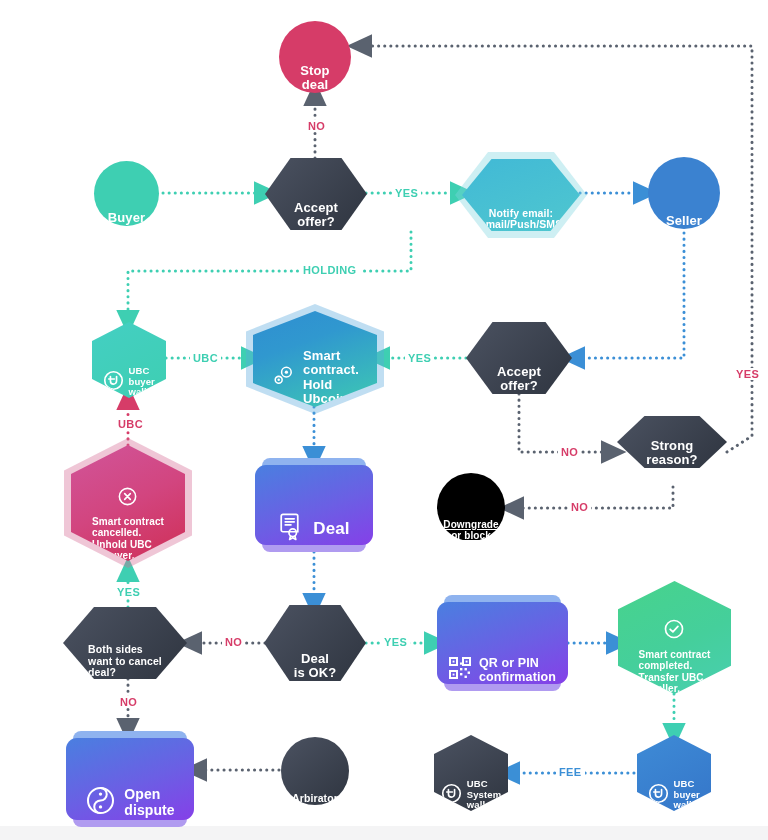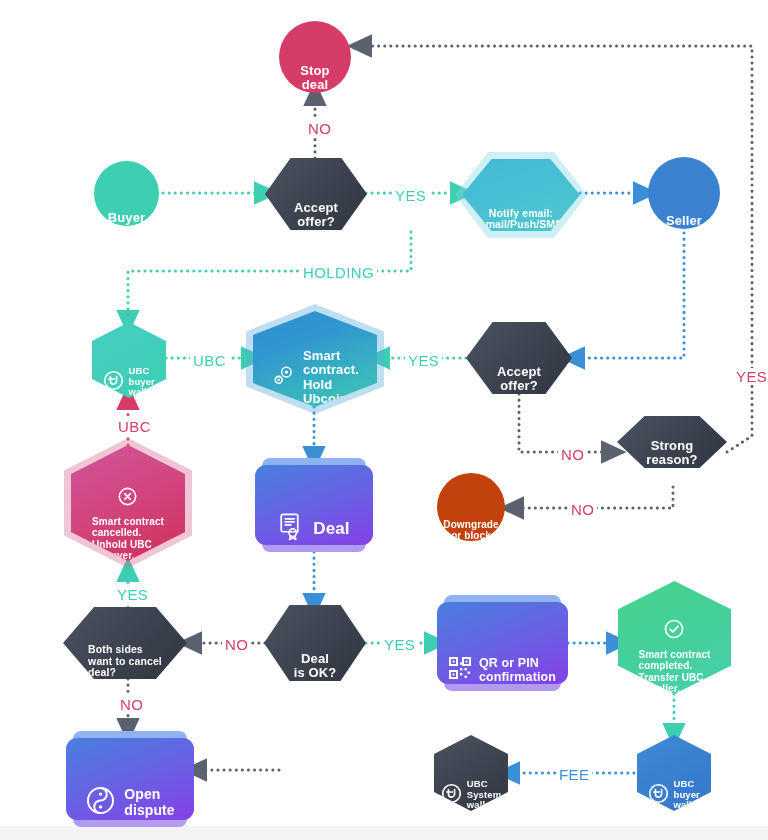--- a/index.html
+++ b/index.html
@@ -31,21 +31,21 @@
   .card{border-radius:11px;}
   .card .deckTop{position:absolute;left:7px;right:7px;top:-7px;height:16px;
                  border-radius:9px;z-index:1;}
   .card .deckBot{position:absolute;left:7px;right:7px;bottom:-7px;height:16px;
                  border-radius:9px;z-index:1;}
   .card .face{position:absolute;inset:0;border-radius:11px;z-index:2;}
 
   .shadowWrap{position:absolute;}
   .hexOuter{position:absolute;inset:-7px;opacity:.38;}
 
-  .edgelabel{position:absolute;font-size:15px;font-weight:normal;letter-spacing:.4px;
+  .edgelabel{position:absolute;font-size:11px;font-weight:bold;letter-spacing:.4px;
              background:#ffffff;padding:0 3px;white-space:nowrap;z-index:5;}
 
   .icon{position:relative;z-index:3;flex:none;}
   .row{display:flex;align-items:center;gap:10px;}
   .col{display:flex;flex-direction:column;align-items:center;gap:3px;}
 </style>
 </head>
 <body>
 
 <div id="canvas">
@@ -229,21 +229,21 @@
                    a1.6 1.6 0 0 1 1.6 -1.6 z" fill="none" stroke="#fff" stroke-width="1.6"></path>
           <path d="M6.6 6.4 H15 M6.6 9.2 H15 M6.6 12 H12" stroke="#fff" stroke-width="1.5" stroke-linecap="round"></path>
           <circle cx="13.6" cy="19.3" r="3.5" fill="none" stroke="#fff" stroke-width="1.6"></circle>
           <path d="M11.6 22 L10.7 25.6 L13.6 24 L16.5 25.6 L15.6 22" fill="none" stroke="#fff" stroke-width="1.5" stroke-linejoin="round"></path>
         </svg>
       </span>
       <span class="lbl" style="font-size:17px;">Deal</span>
     </div>
   </div>
 
-  <div class="node circle" style="left:437px;top:473px;width:68px;height:68px;background:#c2410c;">
+  <div class="node circle" style="left:437px;top:473px;width:68px;height:68px;background:#000000;text-decoration:underline;">
     <span class="lbl" style="font-size:10px;">Downgrade
 or block</span>
   </div>
 
   <div class="node hex" style="left:63px;top:607px;width:124px;height:72px;background:linear-gradient(135deg,#4b5261,#2f3540);">
     <span class="lbl" style="font-size:10.5px;text-align:left;">Both sides
 want to cancel
 deal?</span>
   </div>
 
@@ -304,20 +304,23 @@
           <path d="M13 2.5 a5.25 5.25 0 0 1 0 10.5 a5.25 5.25 0 0 0 0 10.5" fill="none" stroke="#fff" stroke-width="1.7"></path>
           <circle cx="13" cy="7.6" r="1.4" fill="#fff"></circle>
           <circle cx="13" cy="18.4" r="1.4" fill="#fff"></circle>
         </svg>
       </span>
       <span class="lbl" style="font-size:14px;text-align:left;">Open
 dispute</span>
     </div>
   </div>
 
+  <div class="node circle" style="left:281px;top:737px;width:68px;height:68px;background:linear-gradient(140deg,#4b5261,#2f3540);">
+    <span class="lbl" style="font-size:10.5px;">Arbirator</span>
+  </div>
 
   <div class="node hexv" style="left:434px;top:735px;width:74px;height:76px;background:linear-gradient(150deg,#4b5261,#2f3540);">
     <div class="row" style="gap:5px;">
       <span class="icon">
         <svg width="21" height="21" viewBox="0 0 24 24">
           <circle cx="12" cy="12" r="10" fill="none" stroke="#fff" stroke-width="1.9"></circle>
           <path d="M8.5 7.5 v5.2 a3.5 3.5 0 0 0 7 0 V7.5" fill="none" stroke="#fff" stroke-width="1.9" stroke-linecap="round"></path>
           <path d="M6.6 10.3 H13" fill="none" stroke="#fff" stroke-width="1.9" stroke-linecap="round"></path>
         </svg>
       </span>

